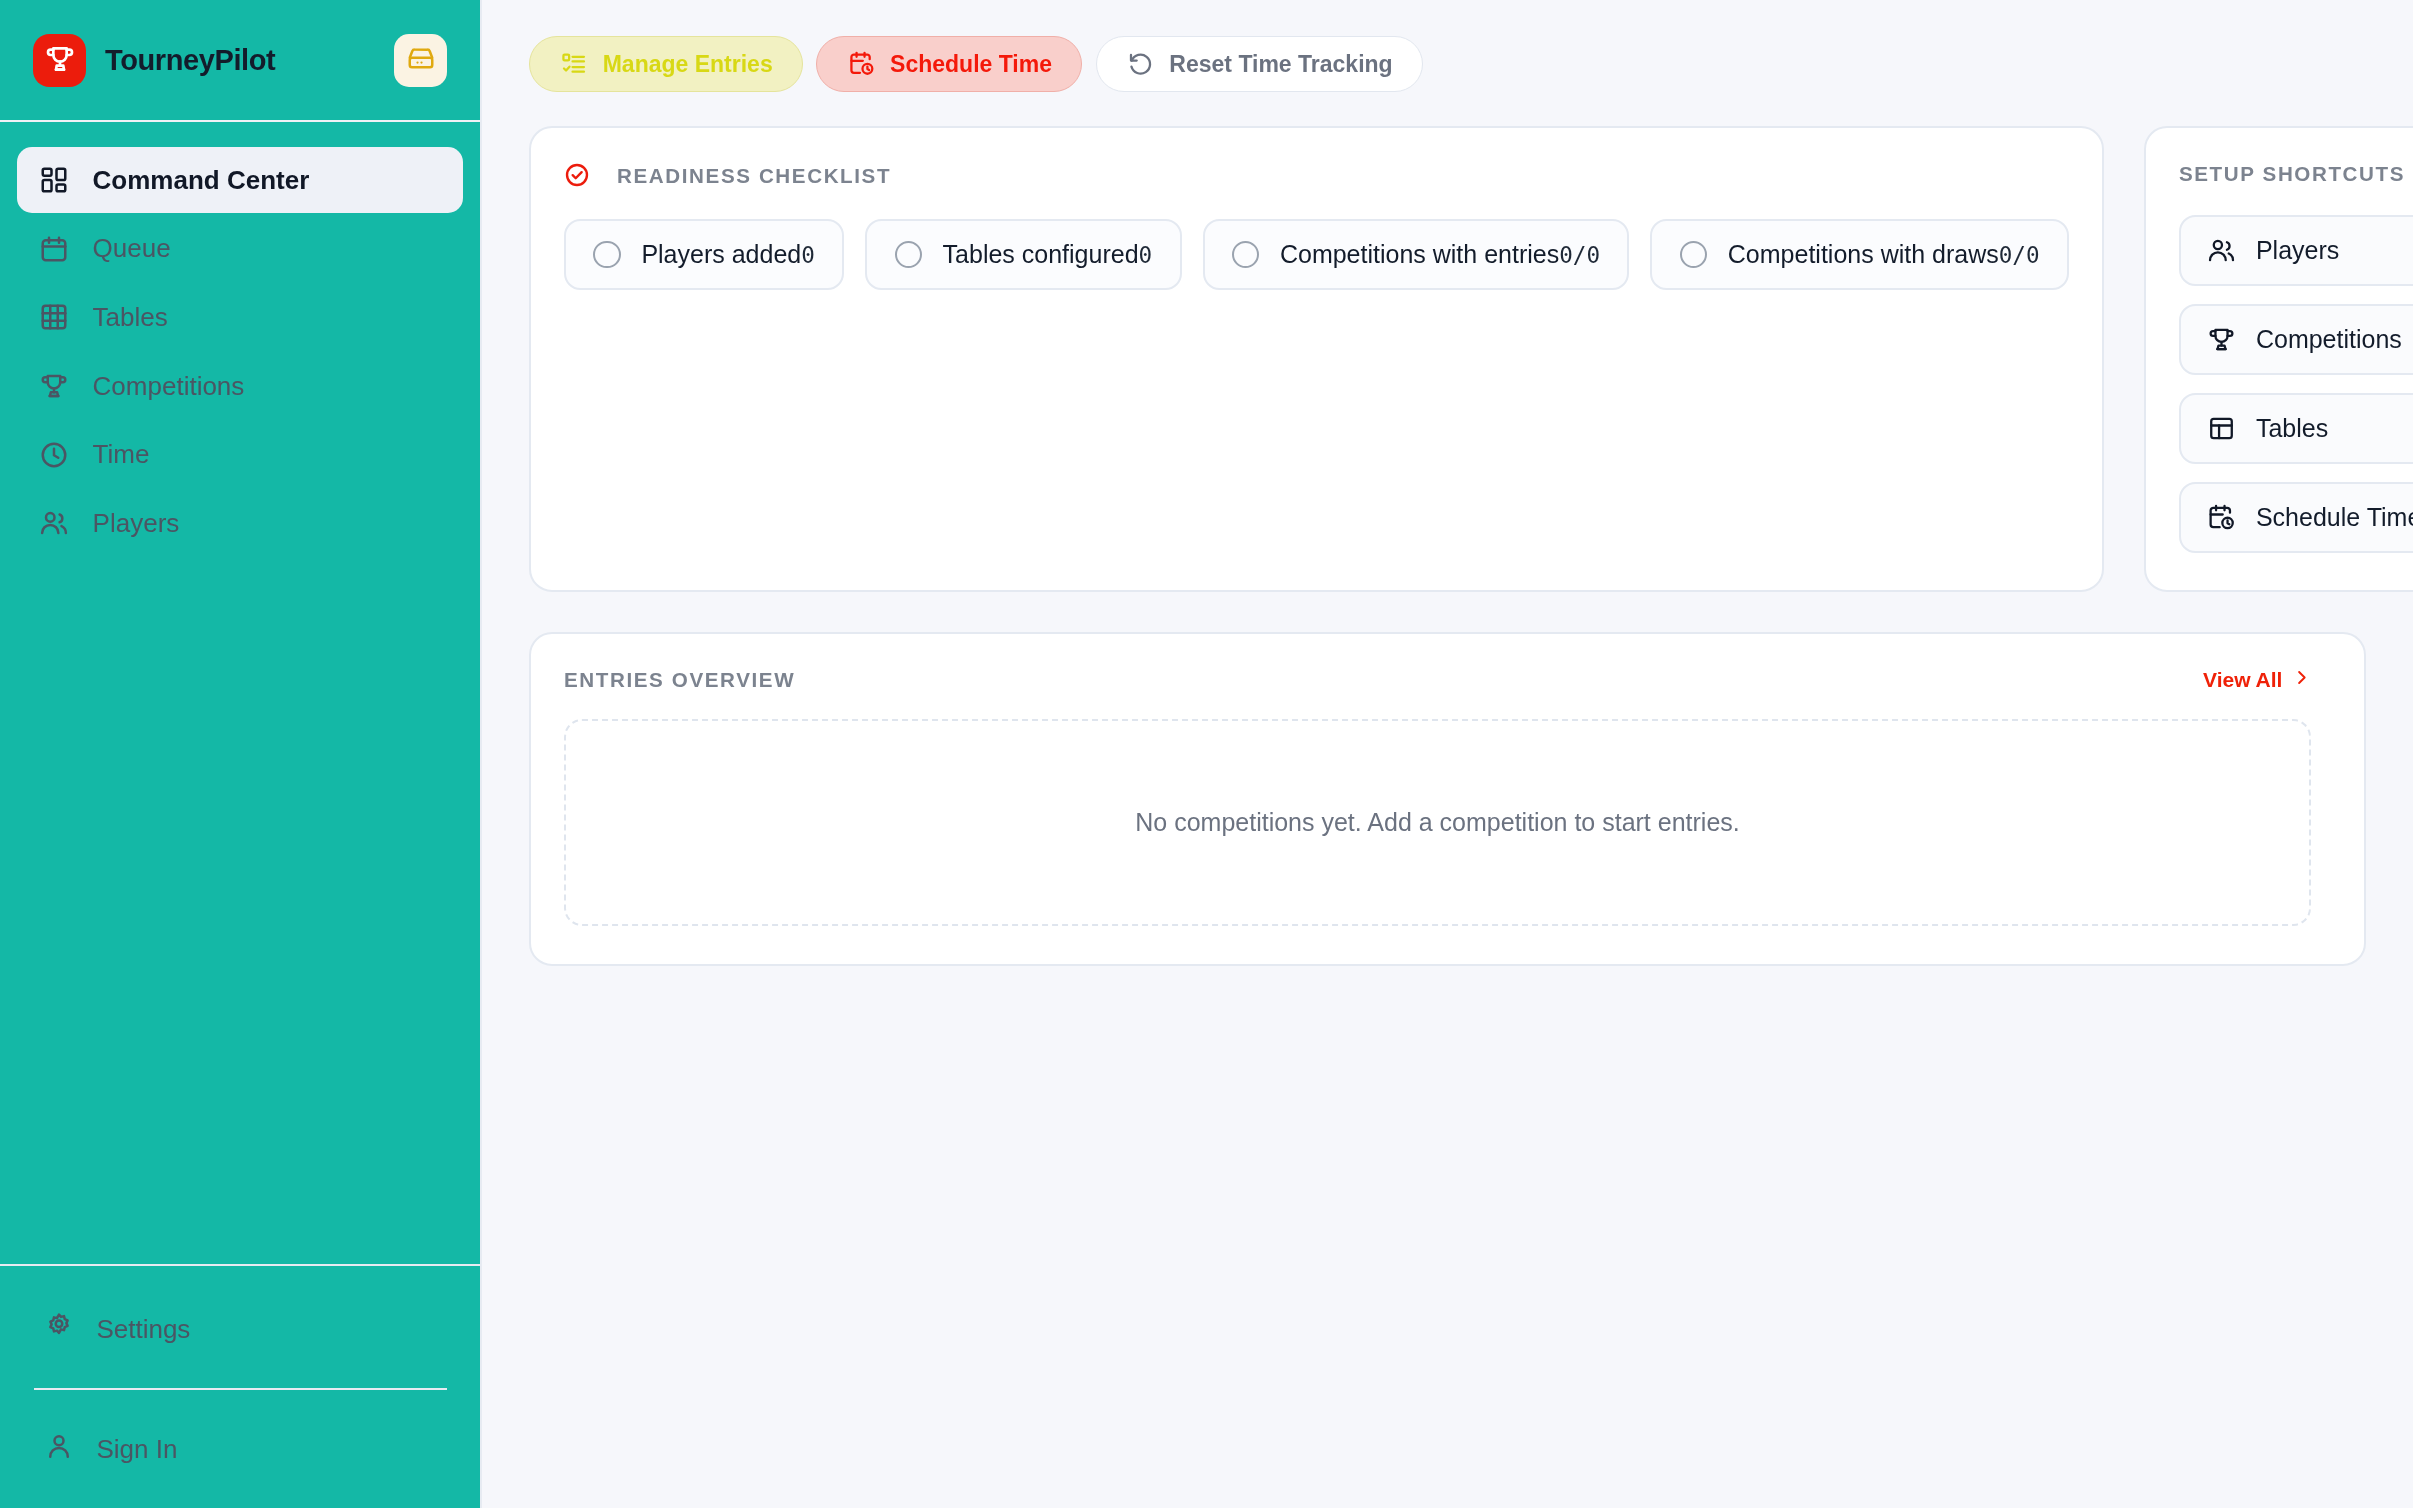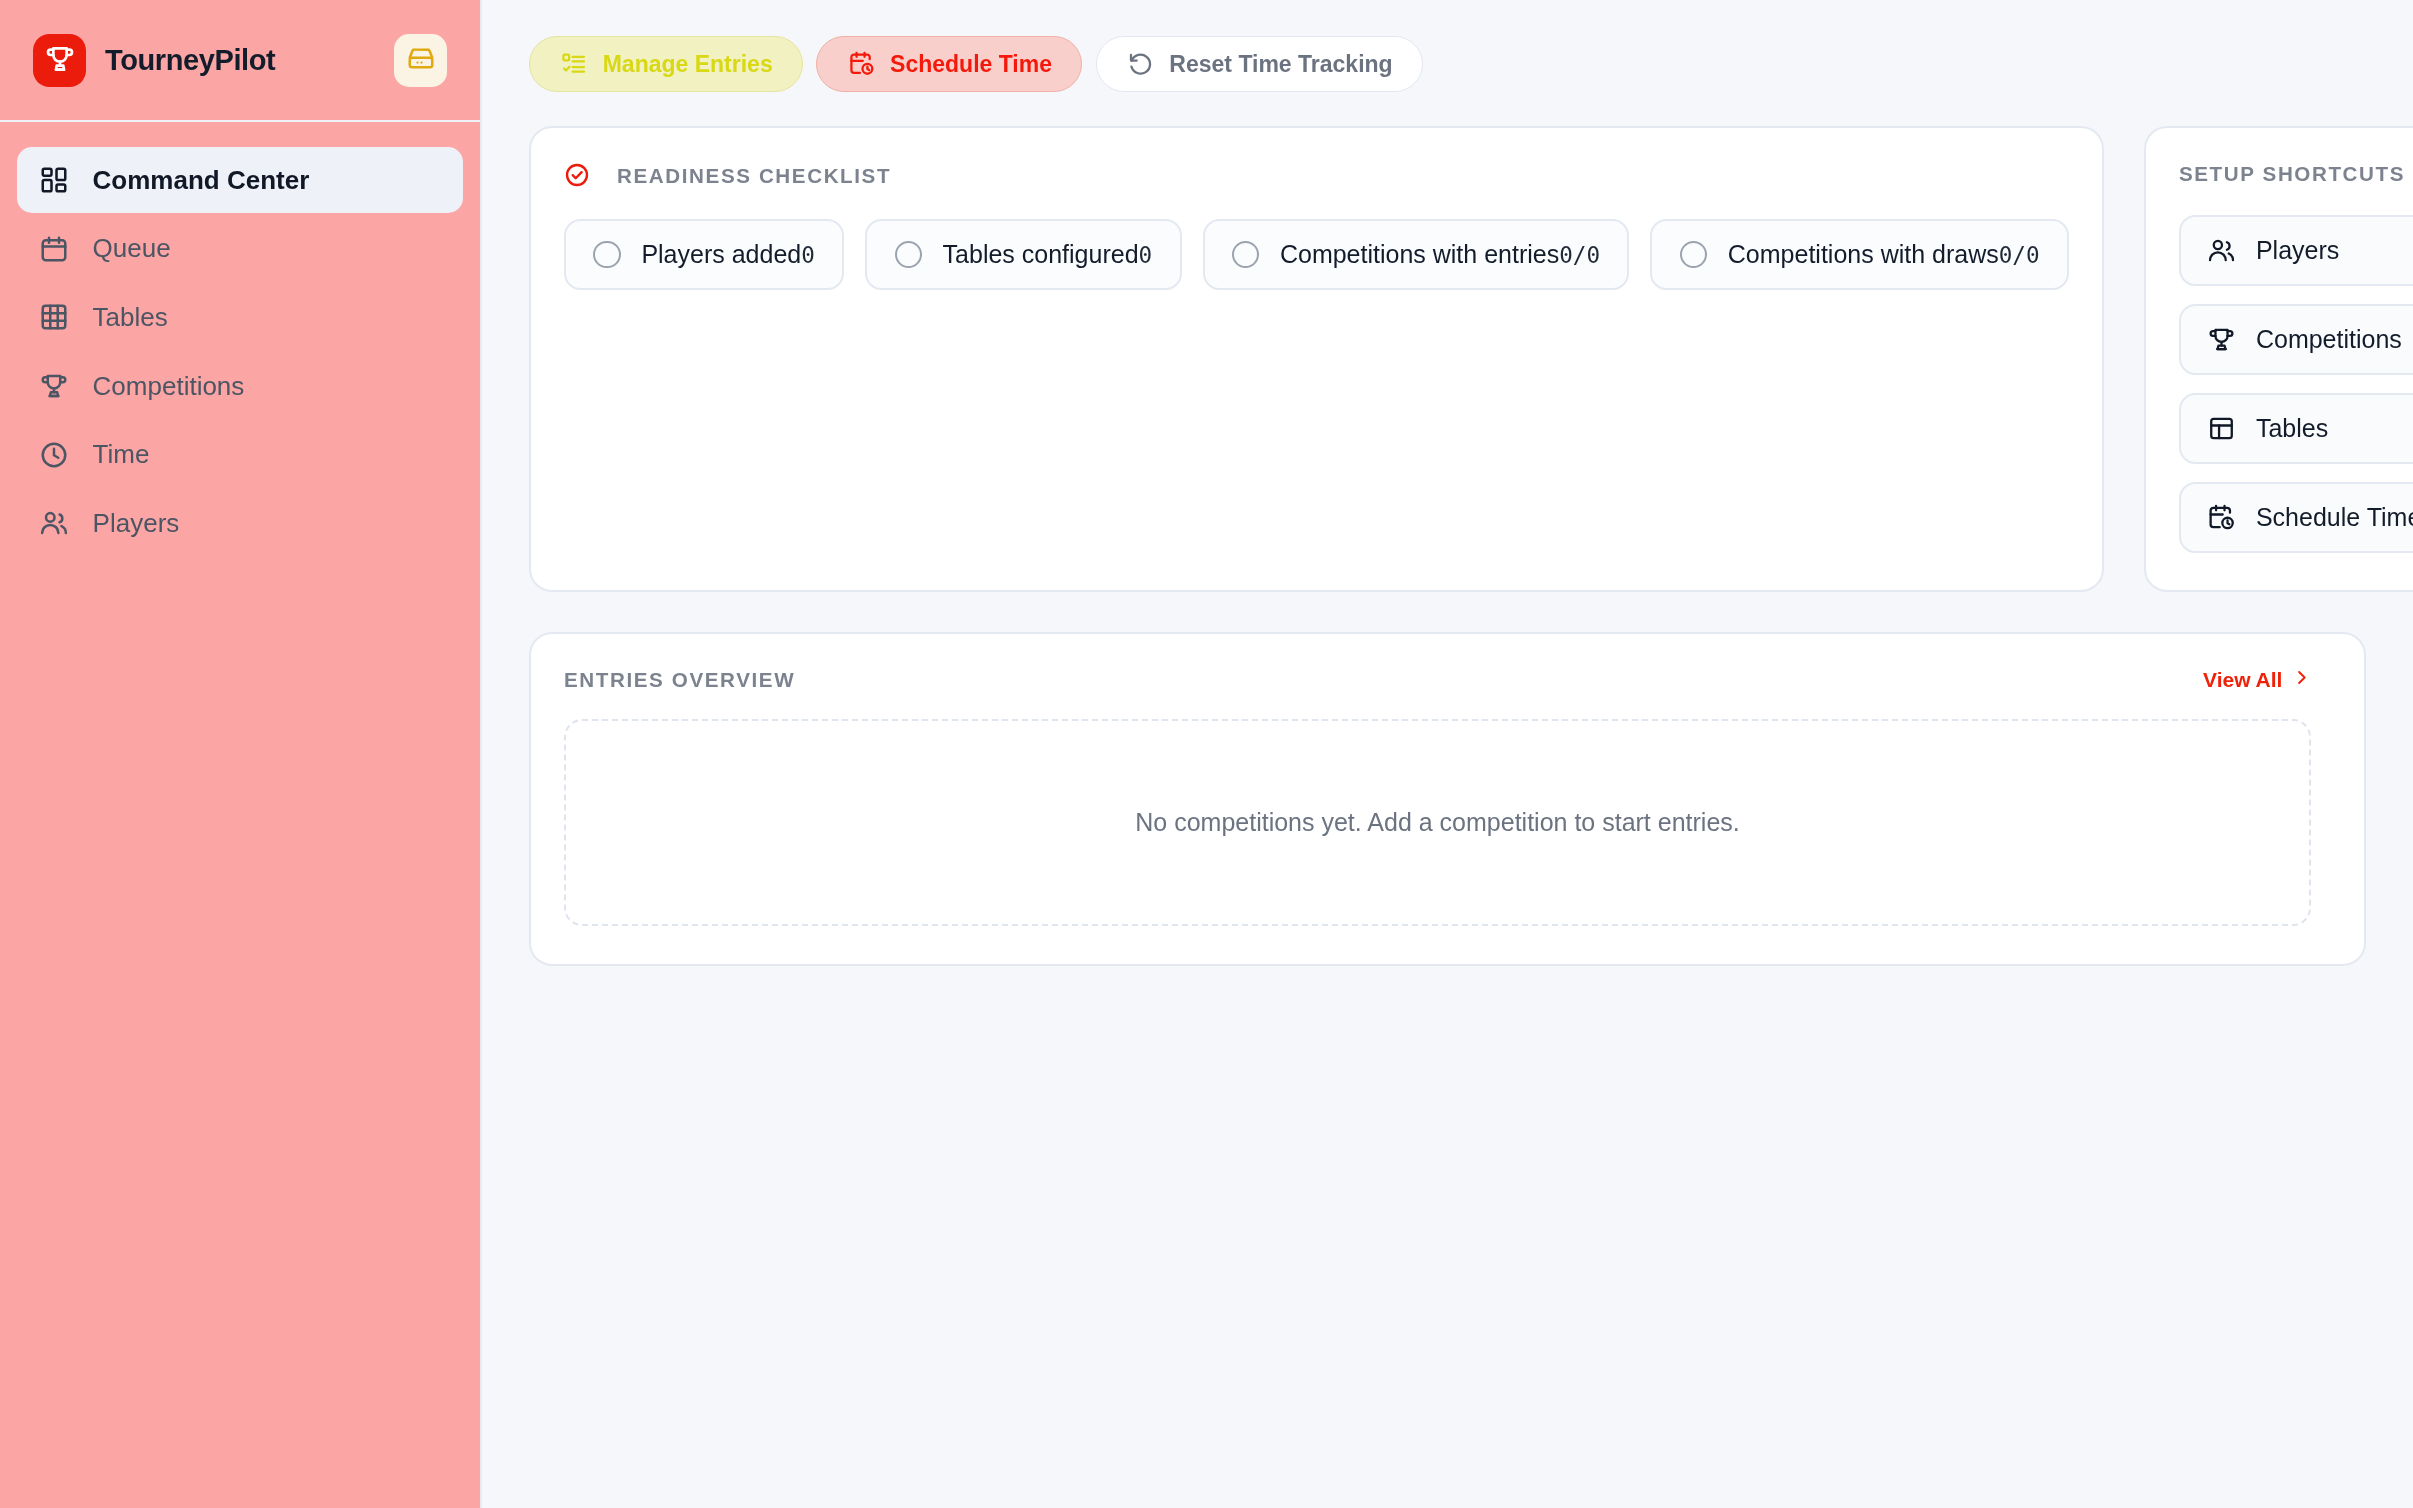--- a/index.html
+++ b/index.html
@@ -20,21 +20,21 @@
   .app {
     display: flex;
     width: 2413px;
     height: 1508px;
   }
 
   
   .sidebar {
     width: 482px;
     height: 100%;
-    background: #fca5a5;
+    background: #14b8a6;
     border-right: 2.1px solid #e7ebf2;
     display: flex;
     flex-direction: column;
     flex: 0 0 482px;
   }
 
   .brand {
     height: 122px;
     display: flex;
     align-items: center;
@@ -406,20 +406,43 @@
             <path d="M16.5 5.2a3.3 3.3 0 0 1 0 6.2"></path>
             <path d="M18 14.5a6 6 0 0 1 3.5 5.5"></path>
           </svg>
         </span>
         <span>Players</span>
       </div>
     </nav>
 
     <div class="nav-spacer"></div>
 
+    <div class="sidebar-bottom">
+      <div class="bottom-item">
+        <span class="nav-icon">
+          <svg width="30" height="30" viewBox="0 0 24 24" fill="none" stroke="#4b5563" stroke-width="2" stroke-linecap="round" stroke-linejoin="round">
+            <path d="M12 2.8l1.6 1.9 2.4-.6.6 2.4 2.3 1-1 2.2 1 2.2-2.3 1-.6 2.4-2.4-.6L12 17.5l-1.6-1.8-2.4.6-.6-2.4-2.3-1 1-2.2-1-2.2 2.3-1 .6-2.4 2.4.6z"></path>
+            <circle cx="12" cy="10.2" r="2.6"></circle>
+          </svg>
+        </span>
+        <span>Settings</span>
+      </div>
+
+      <div class="bottom-divider"></div>
+
+      <div class="bottom-item">
+        <span class="nav-icon">
+          <svg width="30" height="30" viewBox="0 0 24 24" fill="none" stroke="#4b5563" stroke-width="2" stroke-linecap="round" stroke-linejoin="round">
+            <circle cx="12" cy="7.8" r="3.6"></circle>
+            <path d="M5 20.5a7 7 0 0 1 14 0"></path>
+          </svg>
+        </span>
+        <span>Sign In</span>
+      </div>
+    </div>
   </aside>
 
   <main class="main">
 
     <div class="toolbar">
 
       <div class="tbtn tbtn--yellow">
         <span class="tb-icon">
           <svg width="27.4" height="27.4" viewBox="0 0 24 24" fill="none" stroke="#d8d815" stroke-width="2" stroke-linecap="round" stroke-linejoin="round">
             <rect x="3" y="4" width="5" height="5" rx="1"></rect>

